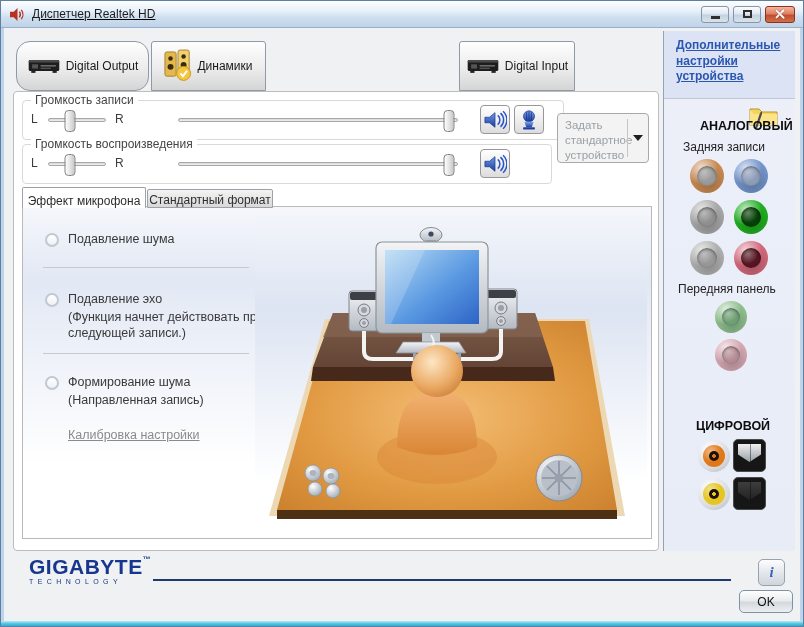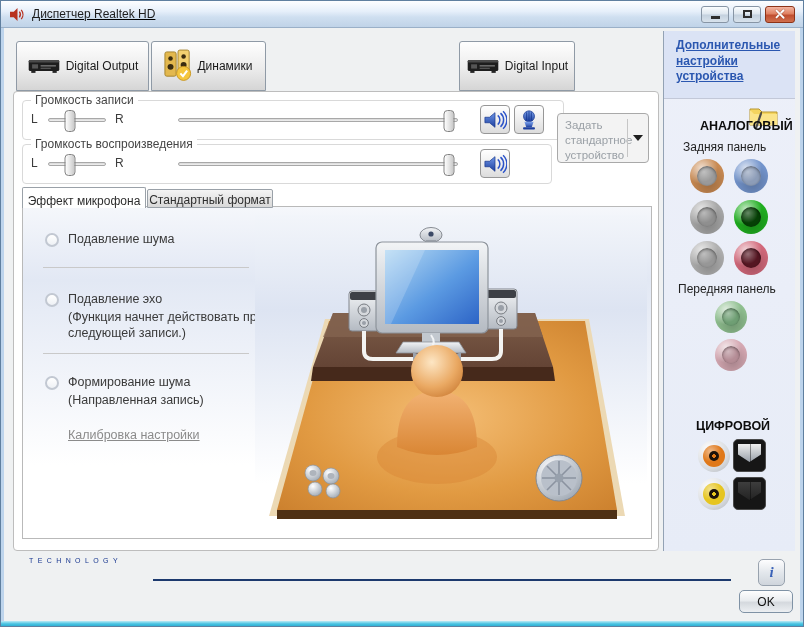--- a/index.html
+++ b/index.html
@@ -121,21 +121,21 @@
         </div>
       <div class="cap-btn cap-close">
           <span class="x-glyph"></span>
         </div>
     </div>
   </div>
   <div class="frame-l"></div>
   <div class="frame-r"></div>
   <div class="frame-b"></div>
 
-  <div class="tab" style="left:15px;top:40px;width:133px;height:50px;">
+  <div class="tab" style="left:15px;top:40px;width:133px;height:50px;border-radius:14px;">
     <svg width="34" height="20" viewBox="0 0 40 22">
       <rect x="2" y="4" width="36" height="13" rx="2" fill="#1d1d1d"></rect>
       <rect x="2" y="4" width="36" height="3" rx="1.5" fill="#4a4a4a"></rect>
       <rect x="6" y="9" width="7" height="5" fill="#555"></rect>
         <rect x="16" y="10" width="18" height="1.6" fill="#777"></rect>
       <rect x="16" y="13" width="12" height="1.4" fill="#5a5a5a"></rect>
       <rect x="5" y="17" width="5" height="2" fill="#111"></rect>
         <rect x="30" y="17" width="5" height="2" fill="#111"></rect>
     </svg>
     <span>Digital Output</span>
@@ -372,21 +372,21 @@
     <div class="linkbox">
       <a class="adv-link">Дополнительные настройки устройства</a>
     </div>
     <svg style="position:absolute;left:82px;top:70px;" width="34" height="28" viewBox="0 0 34 28">
       <path d="M4,9 L4,24 L31,24 L31,11 L16,11 L13,8 L4,8 z" fill="#f4d45e" stroke="#b8962e" stroke-width="1"></path>
       <path d="M4,9 L4,24 L31,24 L31,13 L8,13 z" fill="#fbe489"></path>
       <path d="M9,27 L14,12 L16,13 L11,27.5 z" fill="#4a4a4a"></path>
       <path d="M14,12 L16,13 L15.6,10.6 z" fill="#222"></path>
     </svg>
     <span class="side-title" style="left:36px;top:88px;">АНАЛОГОВЫЙ</span>
-    <span class="side-label" style="left:19px;top:109px;">Задняя панель</span>
+    <span class="side-label" style="left:19px;top:109px;">Задняя записи</span>
 
     <div class="rear-grid">
       <div class="jack" style="--ring:#c98a52;--center:#9a9a9a"></div>
       <div class="jack" style="--ring:#7394cc;--center:#8d9db8"></div>
       <div class="jack" style="--ring:#a8a8a8;--center:#8f8f8f"></div>
       <div class="jack" style="--ring:#1fae1f;--center:#064006"></div>
       <div class="jack" style="--ring:#b0b0b0;--center:#979797"></div>
       <div class="jack" style="--ring:#d2687a;--center:#551622"></div>
     </div>
 
@@ -401,20 +401,21 @@
       <div class="rca" style="--rca:#e07818"></div>
       <div class="optical lit"></div>
     </div>
     <div class="dig-row" style="left:34px;top:446px;">
       <div class="rca" style="--rca:#e6c51f"></div>
       <div class="optical unlit"></div>
     </div>
   </div>
 
   <div style="position:absolute;left:28px;top:555px;">
+    <div class="logo-main"><span>GIGABYTE</span><span class="logo-tm">™</span></div>
     <div class="logo-sub">TECHNOLOGY</div>
   </div>
   <div class="footer-line"></div>
   <div class="info-btn">
       <span>i</span>
     </div>
   <div class="ok-btn">
       <span>OK</span>
     </div>
 

